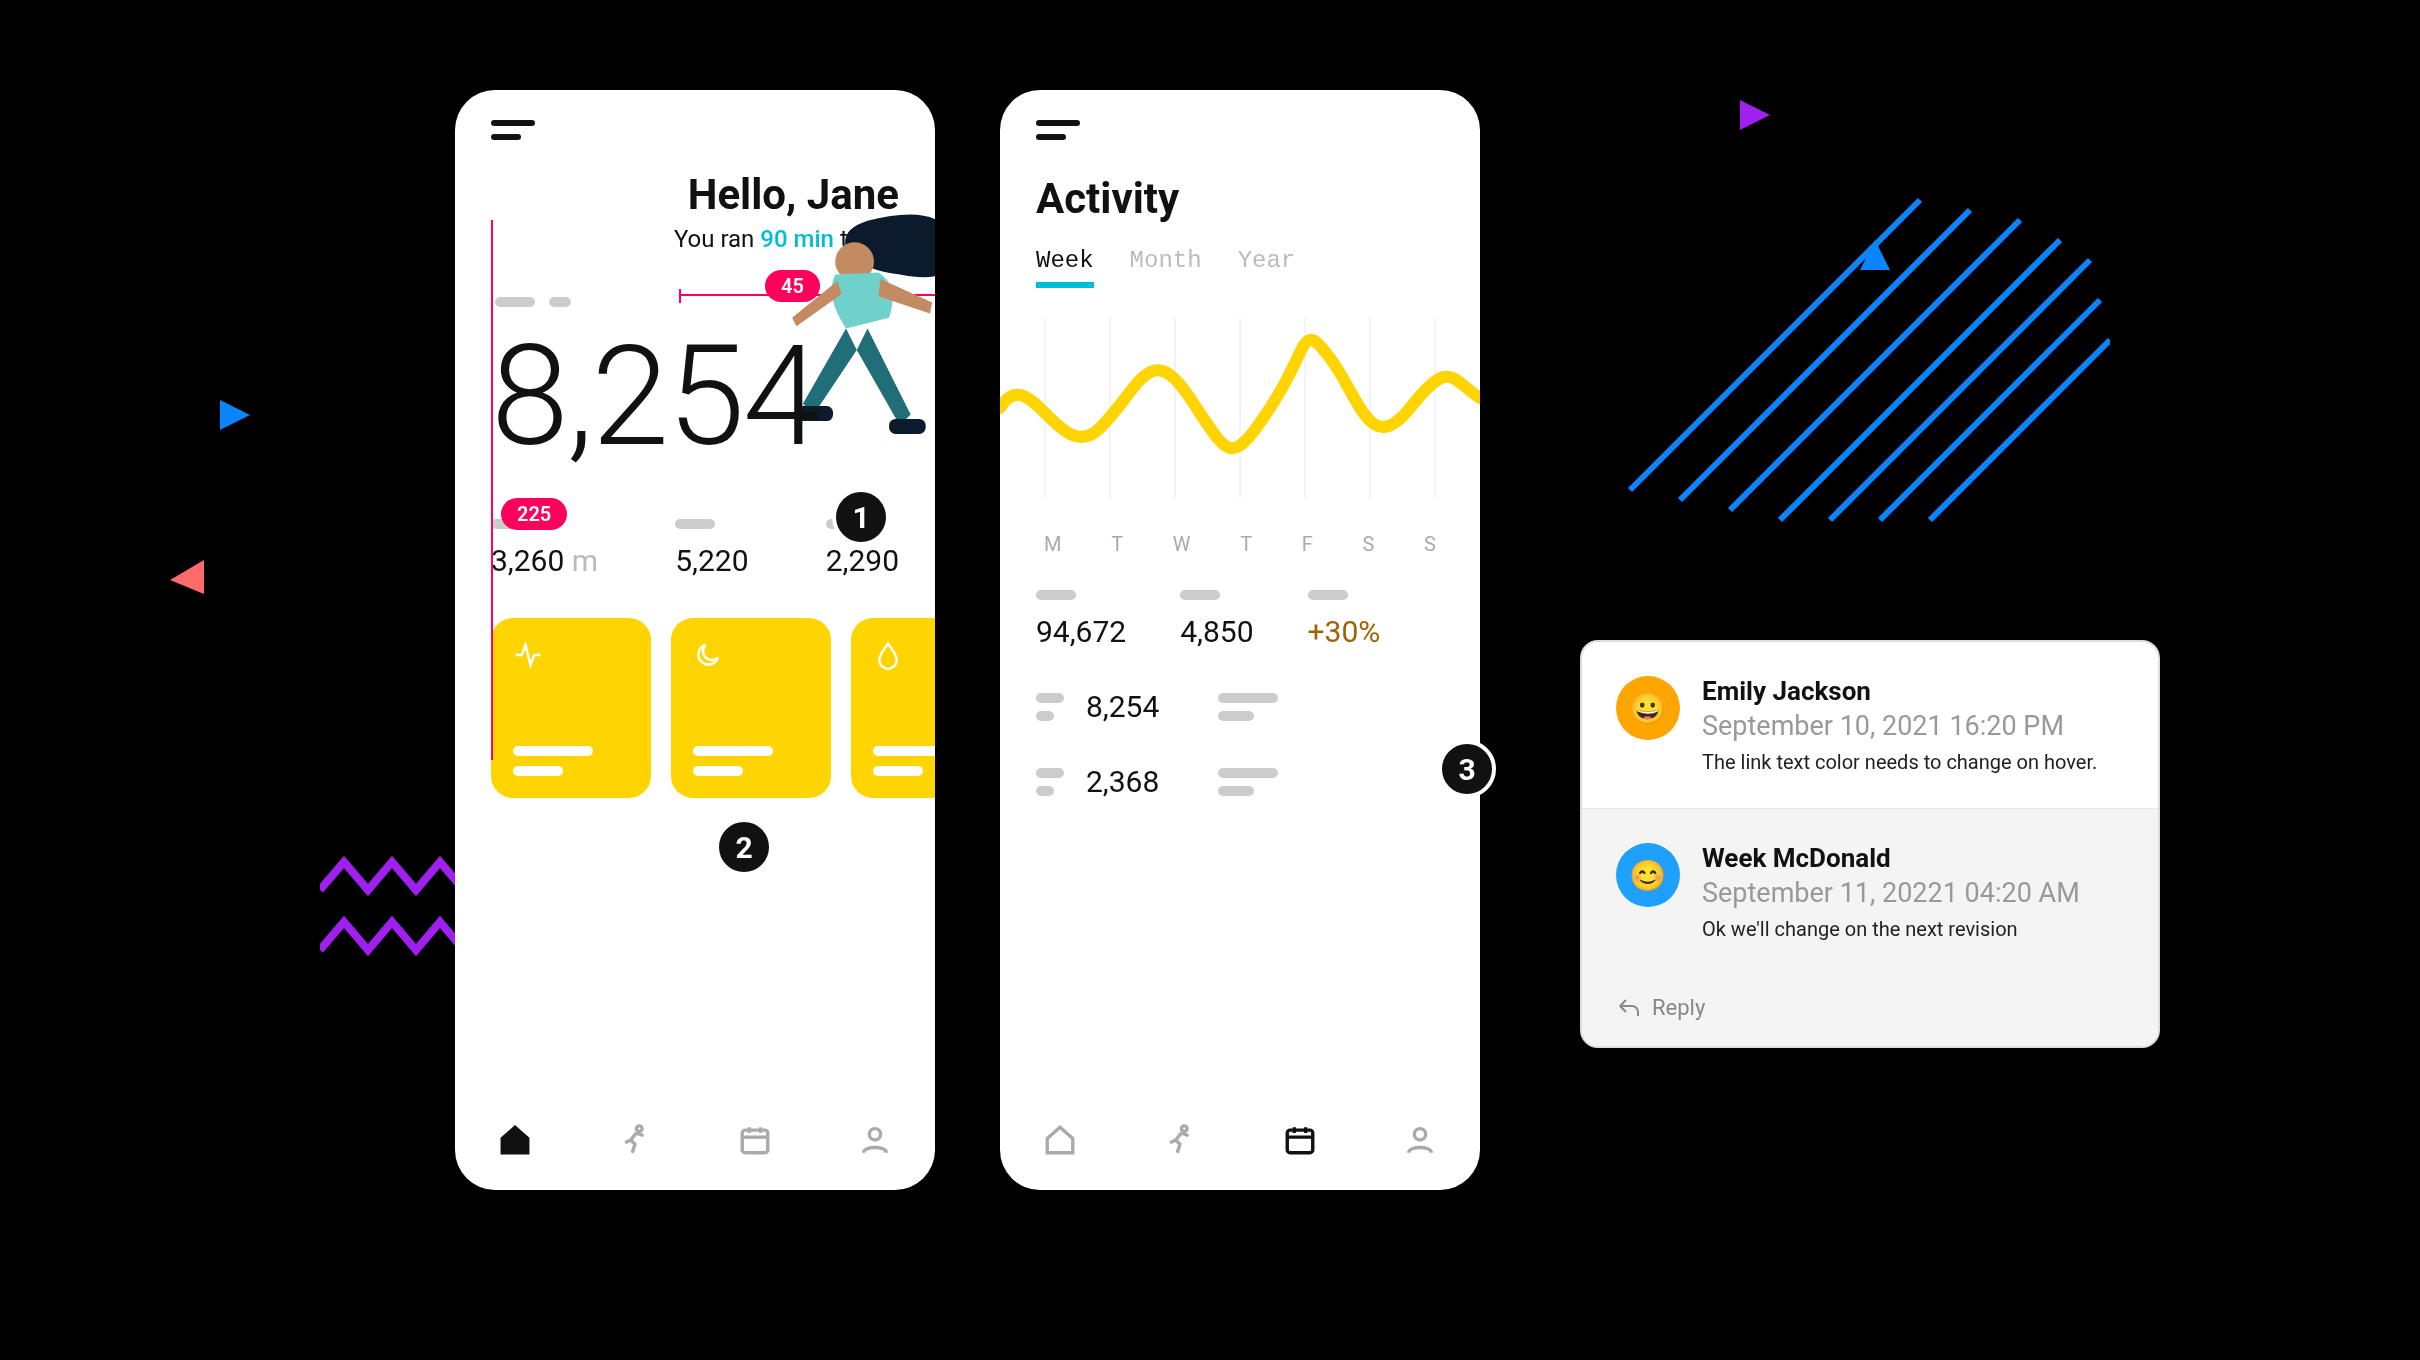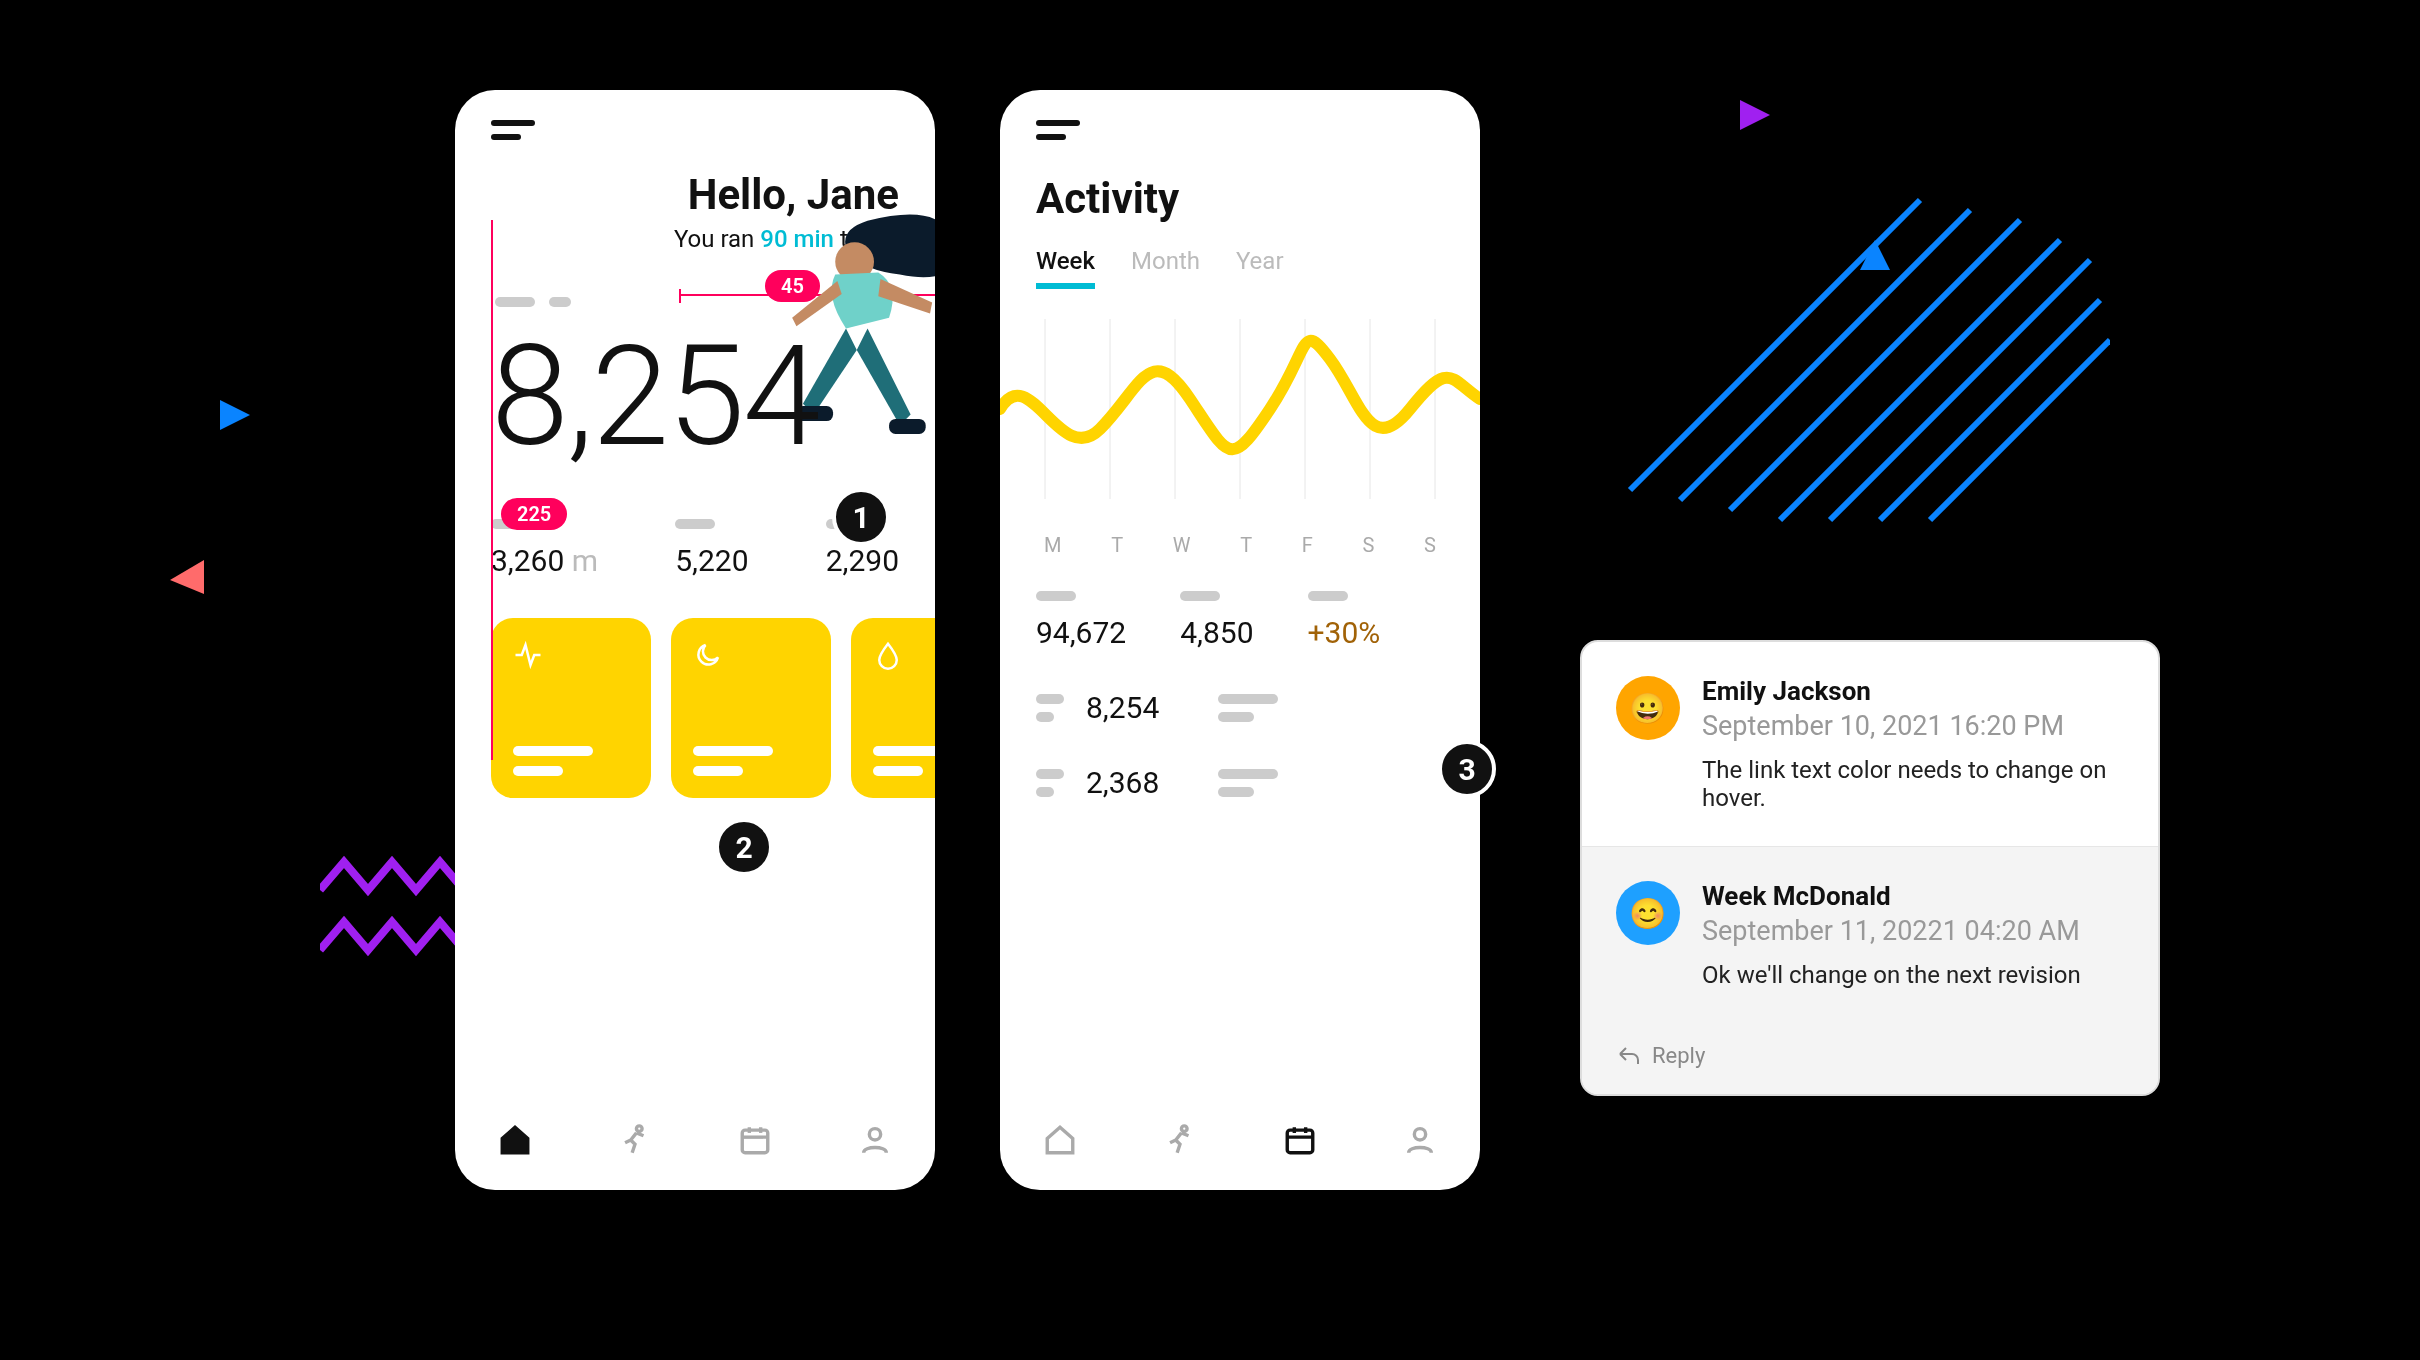--- a/index.html
+++ b/index.html
@@ -49,21 +49,21 @@
   .card .cbars { display:flex; flex-direction:column; gap:10px; }
   .cbar { height:10px; background:#fff; border-radius:5px; width:80px; }
   .cbar.short { width:50px; }
 
   .navbar { position:absolute; bottom:0; left:0; right:0; height:100px; display:flex; justify-content:space-around; align-items:center; }
   .nav-ico { width:34px; height:34px; stroke:#aaa; fill:none; stroke-width:2.4; }
   .nav-ico.active { stroke:#111; fill:#111; }
 
   
   .title2 { font-size:42px; font-weight:700; margin:30px 36px 0 36px; color:#111; }
-  .tabs { display:flex; gap:36px; margin:24px 36px 0 36px; }
+  .tabs { display:flex; gap:36px; margin:24px 36px 0 36px;font-family:Liberation Mono, monospace; }
   .tab { font-size:24px; color:#bbb; padding-bottom:8px; }
   .tab.active { color:#111; border-bottom:6px solid #00bcd4; font-weight:500;}
   .chart { margin-top:10px; width:100%; height:230px; }
   .days { display:flex; justify-content:space-between; margin:0 44px; color:#aaa; font-size:20px; }
   .stats2 { display:flex; gap:54px; margin:34px 36px 0 36px; }
   .s2 .skel-bar{margin-bottom:14px;}
   .s2 .v { font-size:30px; color:#111; }
   .s2 .v.accent{color:#a16207;}
   .list2 { margin:40px 36px; }
   .li2 { display:flex; align-items:center; gap:22px; margin-bottom:40px;}
@@ -79,21 +79,21 @@
   
   .comment-panel { position:absolute; left:1580px; top:640px; width:580px; background:#fff; border-radius:18px; border:2px solid #ddd; box-shadow:0 6px 20px rgba(0,0,0,0.4); overflow:hidden;}
   .comment-panel::before { content:""; position:absolute; left:-22px; top:118px; width:0; height:0; border-top:22px solid transparent; border-bottom:22px solid transparent; border-right:22px solid #fff; filter: drop-shadow(-2px 0 0 #ddd);}
   .comment { display:flex; gap:22px; padding:34px 34px 34px 34px; }
   .comment + .comment { background:#f4f4f4; border-top:1px solid #e6e6e6;}
   .avatar { width:64px; height:64px; border-radius:50%; flex-shrink:0; display:flex; align-items:center; justify-content:center; font-size:30px;}
   .av1{ background:#ffa500; }
   .av2{ background:#1ea0ff; }
   .cname{font-size:26px; font-weight:700; color:#111;}
   .cdate{font-size:27px; color:#999; margin-top:4px;}
-  .ctext{font-size:24px; color:#222; margin-top:14px;}
+  .ctext{font-size:20px; color:#222; margin-top:8px;}
   .reply-row{ display:flex; align-items:center; gap:12px; padding:20px 34px 26px 34px; background:#f4f4f4; color:#888; font-size:22px;}
 
   
   .runner { position:absolute; right:-26px; top:120px; width:230px; height:280px; }
 </style>
 </head>
 <body>
 
 <div class="canvas">
 

